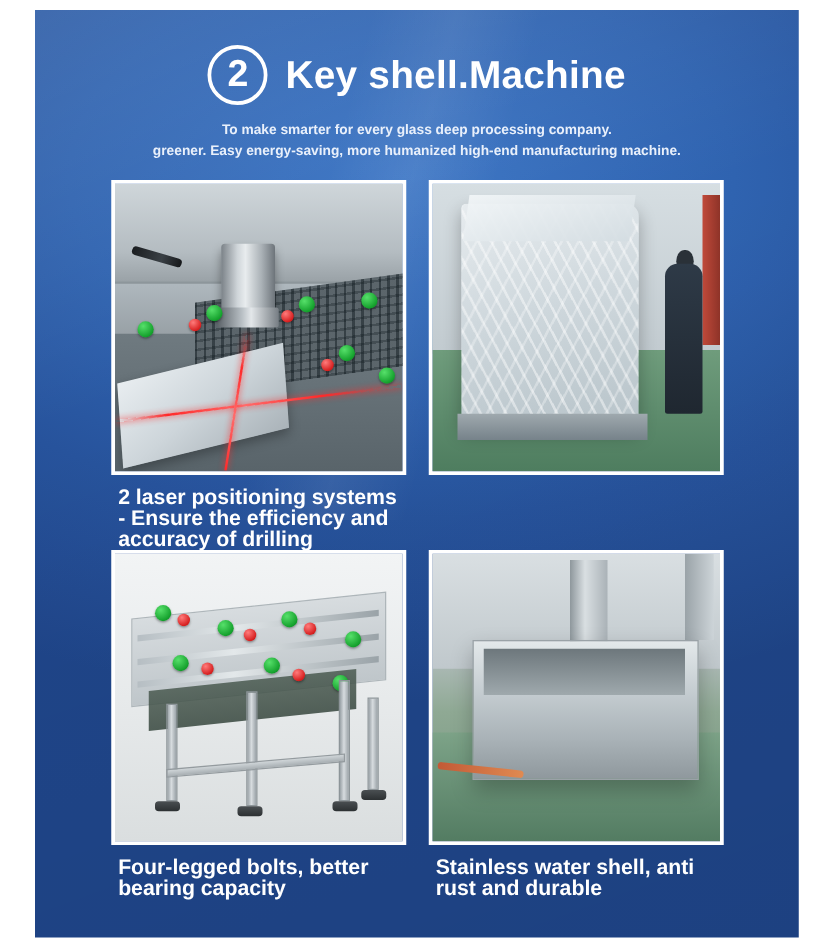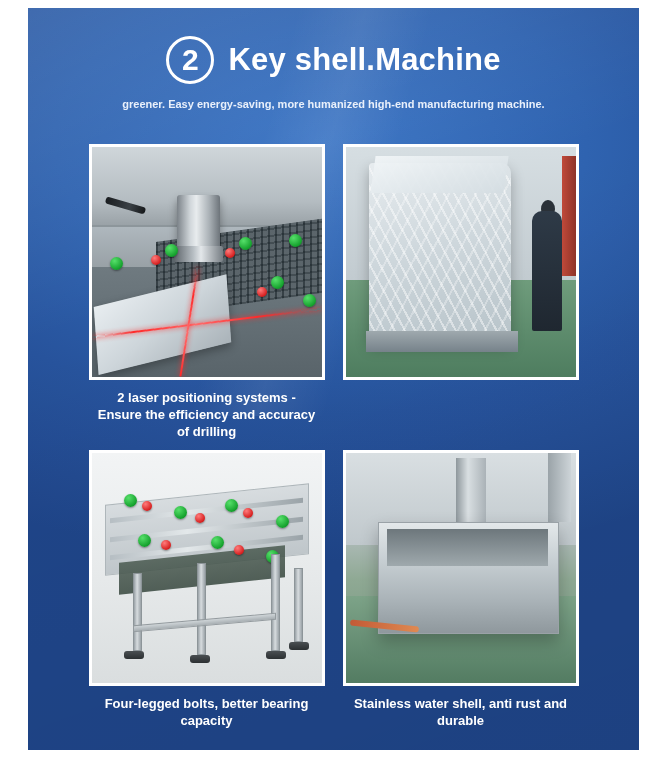--- a/index.html
+++ b/index.html
@@ -99,40 +99,40 @@
     left: 0;
     top: 136px;
     width: 611px;
     z-index: 3;
   }
   .row {
     display: flex;
     justify-content: center;
     gap: 18px;
   }
-  .row + .row { margin-top: 10px; }
+  .row + .row { }
   .card {
     width: 236px;
   }
   .photo {
     width: 236px;
     height: 236px;
     border: 3px solid #ffffff;
     box-sizing: border-box;
     overflow: hidden;
     position: relative;
     background: #9aa3ab;
   }
   .caption {
     margin-top: 9px;
     color: #ffffff;
-    font-size: 13px;
+    font-size: 17px;
     font-weight: bold;
     line-height: 17px;
-    text-align: center;
+    text-align: left;
     padding: 0 6px;
   }
 
   
   .p1 {
     background: linear-gradient(180deg, #b9c2c8 0%, #aeb7bd 35%, #8f979c 60%, #7d868c 100%);
   }
   .p1 .floor {
     position: absolute; left: 0; top: 52%; width: 100%; height: 48%;
     background: linear-gradient(180deg, #6f7a80 0%, #59646a 100%);
@@ -319,20 +319,21 @@
 <div class="page">
   <div class="panel">
     <div class="sheen"></div>
 
     <div class="header">
       <div class="title-row">
         <div class="badge">2</div>
         <div class="title">Key shell.Machine</div>
       </div>
       <div class="subtitle">
+        <div>To make smarter for every glass deep processing company.</div>
         <div>greener. Easy energy-saving, more humanized high-end manufacturing machine.</div>
       </div>
     </div>
 
     <div class="grid">
 
       <div class="row">
 
         <div class="card">
           <div class="photo p1">

